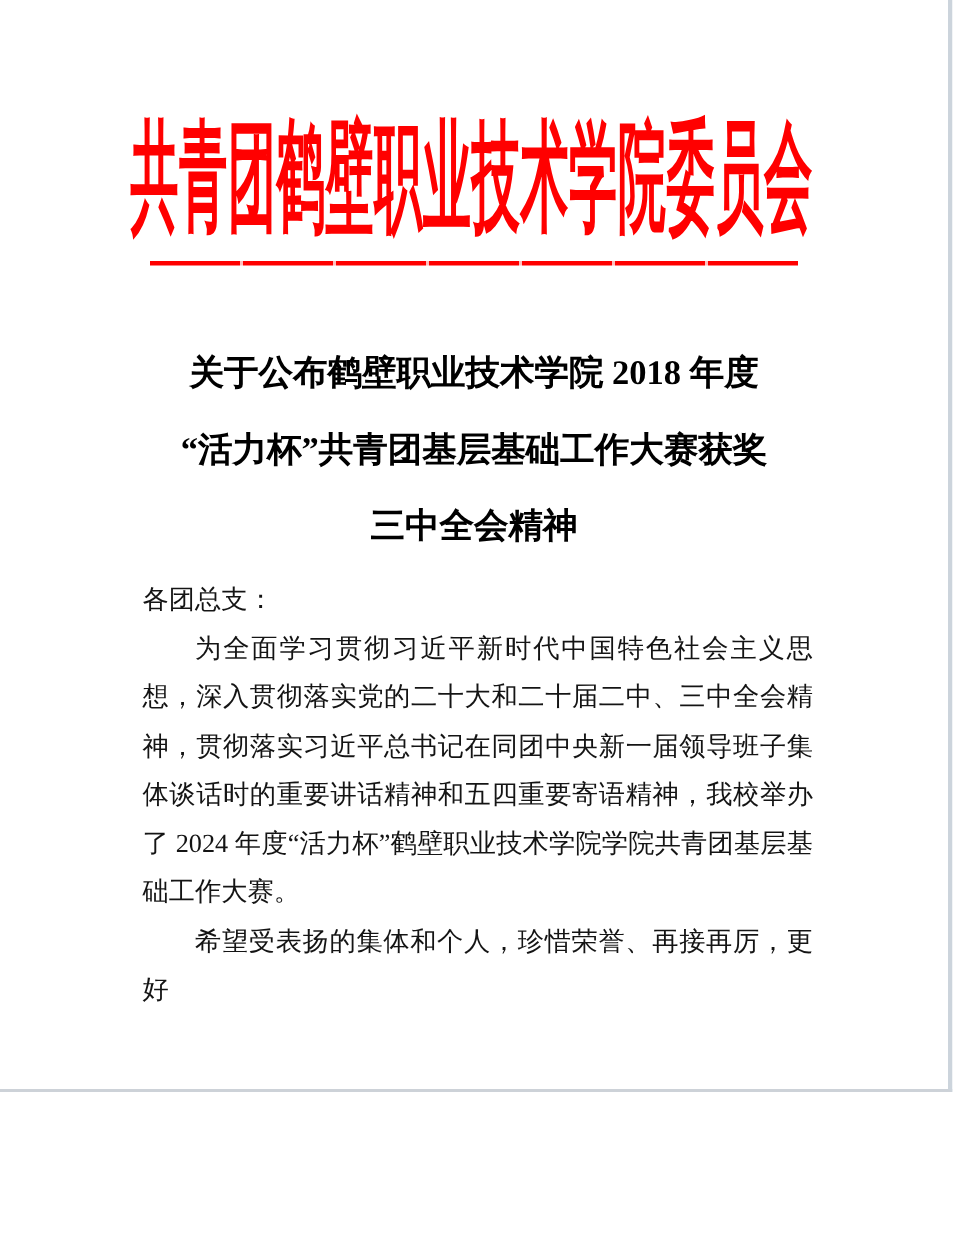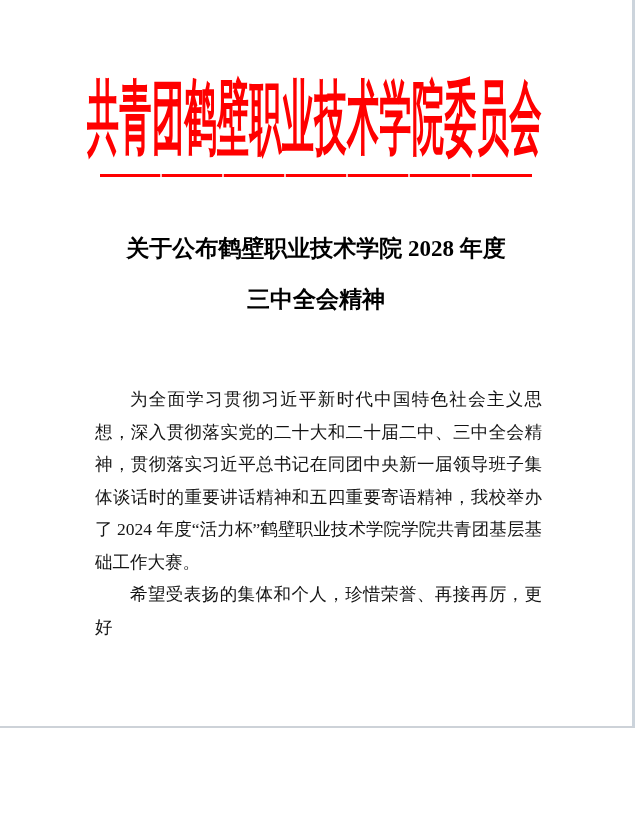--- a/index.html
+++ b/index.html
@@ -94,24 +94,26 @@
 
 <div class="page">
 
   <div class="letterhead">
     <span class="org">共青团鹤壁职业技术学院委员会</span>
   </div>
 
   <div class="red-rule"></div>
 
   <div class="doc-title">
-    <div>关于公布鹤壁职业技术学院 2028 年度</div>
+    <div>关于公布鹤壁职业技术学院 2018 年度</div>
+    <div>“活力杯”共青团基层基础工作大赛获奖</div>
     <div>三中全会精神</div>
   </div>
 
   <div class="body-text">
+    <p>各团总支：</p>
     <p class="indent">为全面学习贯彻习近平新时代中国特色社会主义思想，深入贯彻落实党的二十大和二十届二中、三中全会精神，贯彻落实习近平总书记在同团中央新一届领导班子集体谈话时的重要讲话精神和五四重要寄语精神，我校举办了 2024 年度“活力杯”鹤壁职业技术学院学院共青团基层基础工作大赛。</p>
     <p class="indent">希望受表扬的集体和个人，珍惜荣誉、再接再厉，更好</p>
   </div>
 
   <div class="page-number">— 1 —</div>
 
 </div>
 
 </body></html>

